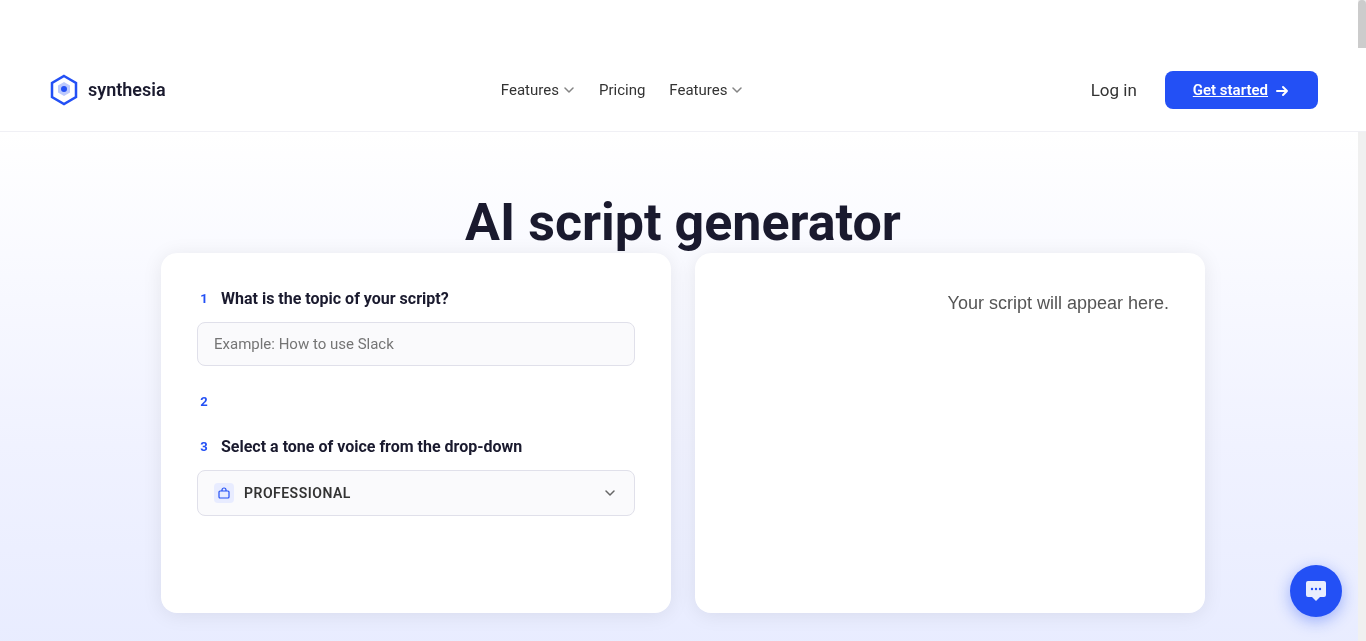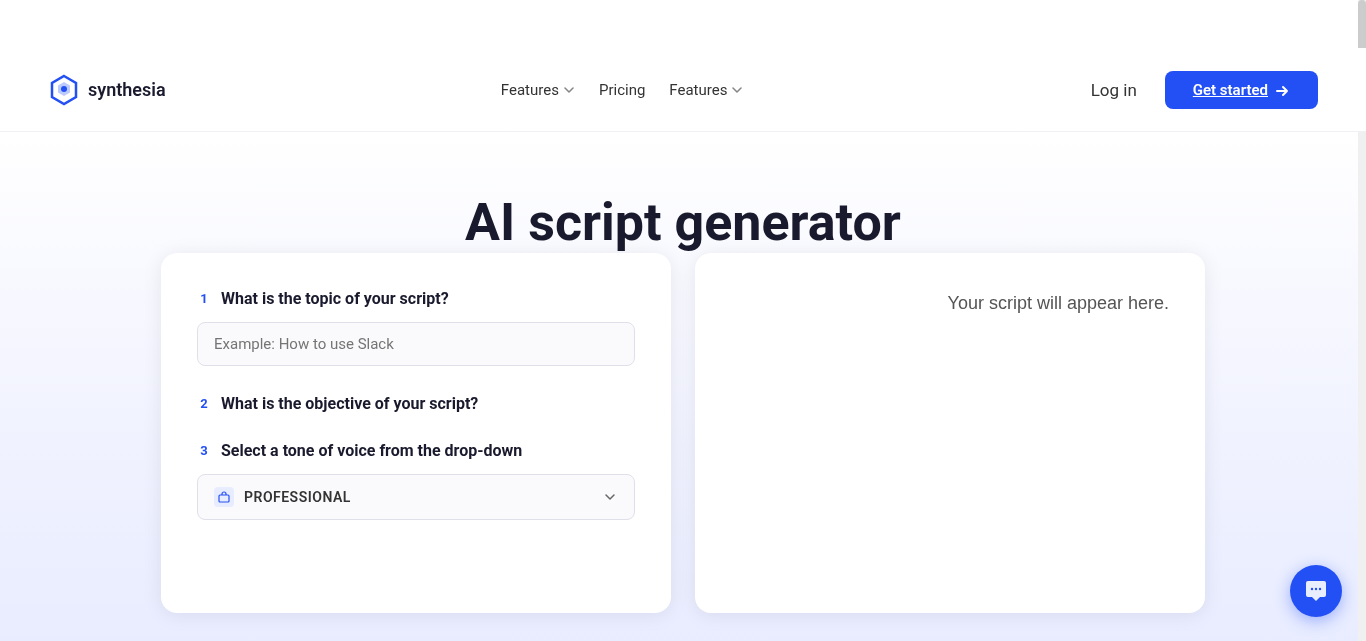--- a/index.html
+++ b/index.html
@@ -319,21 +319,20 @@
         <div class="step-label">
           <span class="step-number">1</span>
           <span class="step-title">What is the topic of your script?</span>
         </div>
         <input class="step-input" type="text" placeholder="Example: How to use Slack" style="">
       </div>
 
       <div class="form-step">
         <div class="step-label">
           <span class="step-number">2</span>
-          <span class="step-title">What is the objective of your script?</span>
         </div>
       </div>
 
       <div class="form-step">
         <div class="step-label">
           <span class="step-number">3</span>
           <span class="step-title">Select a tone of voice from the drop-down</span>
         </div>
         <div class="dropdown-container">
           <div class="dropdown-left">

